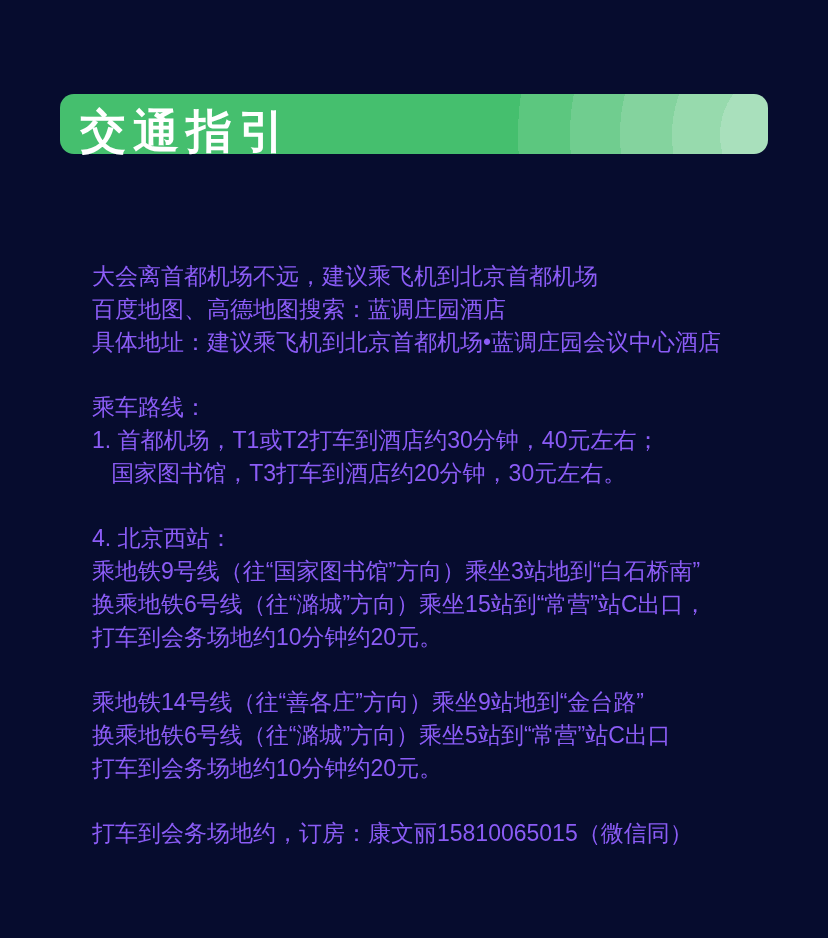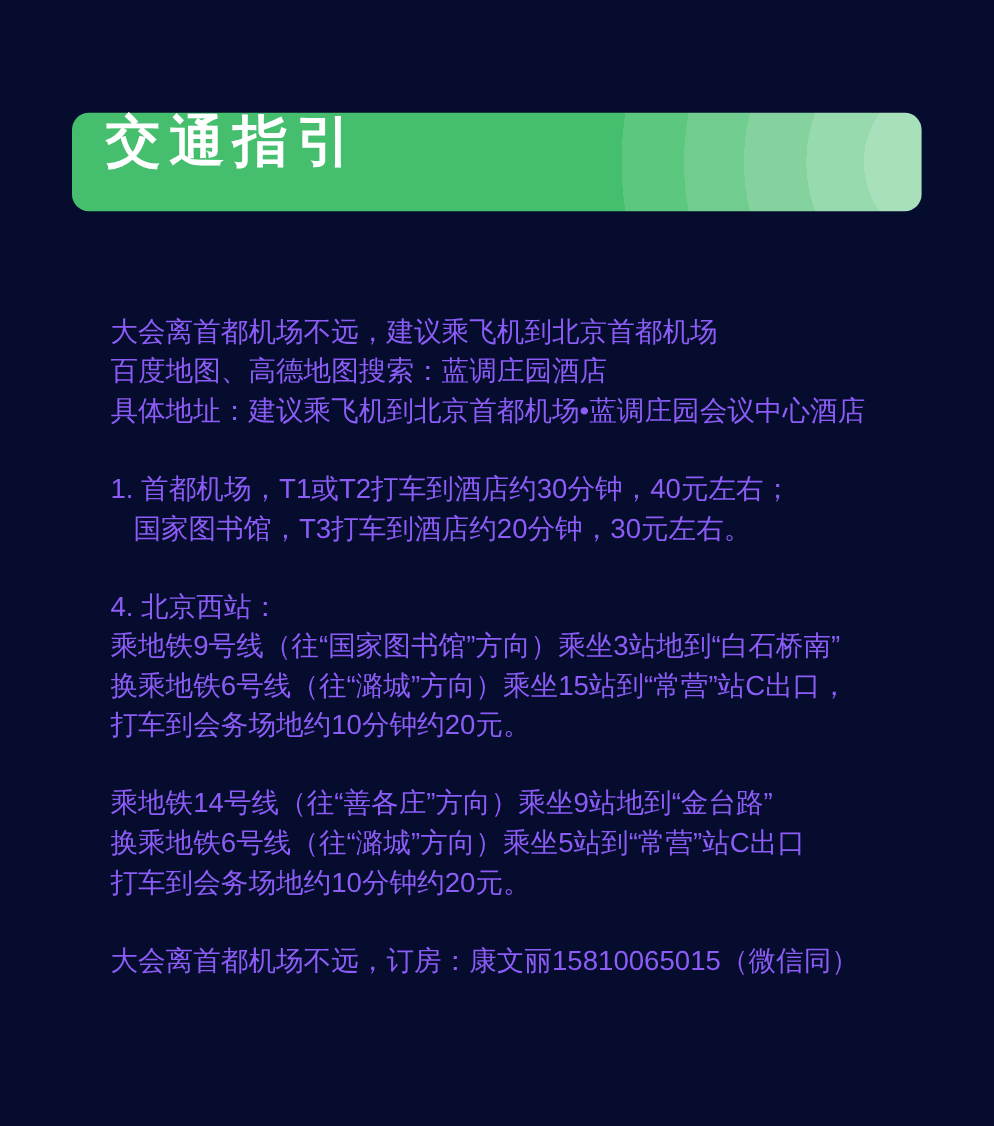--- a/index.html
+++ b/index.html
@@ -13,32 +13,32 @@
     height: 938px;
     background: #060c2e;
     overflow: hidden;
     font-family: "Liberation Sans", "DejaVu Sans", sans-serif;
   }
   .header-bar {
     position: absolute;
     left: 60px;
     top: 94px;
     width: 708px;
-    height: 82px;
+    height: 60px;
     border-radius: 14px;
     background: radial-gradient(circle at 730px 41px,
       #a9e0bc 0 70px,
       #97daad 70px 118px,
       #84d39e 118px 170px,
       #70cd8f 170px 220px,
       #5cc77f 220px 272px,
       #45bf6e 272px);
     display: flex;
-    align-items: flex-start;
-    padding-left: 28px;
+    align-items: flex-end;
+    padding-left: 20px;
     box-sizing: border-box;
   }
   .title {
     font-size: 46px;
     font-weight: 800;
     color: #ffffff;
     letter-spacing: 7px;
     line-height: 1;
     white-space: nowrap;
   }
@@ -69,35 +69,36 @@
 
   <div class="content">
 
     <div class="section">
       <div class="line">大会离首都机场不远，建议乘飞机到北京首都机场</div>
       <div class="line">百度地图、高德地图搜索：蓝调庄园酒店</div>
       <div class="line">具体地址：建议乘飞机到北京首都机场•蓝调庄园会议中心酒店</div>
     </div>
 
     <div class="section">
+      <div class="line">乘车路线：</div>
       <div class="line">1. 首都机场，T1或T2打车到酒店约30分钟，40元左右；</div>
       <div class="line">   国家图书馆，T3打车到酒店约20分钟，30元左右。</div>
     </div>
 
     <div class="section">
       <div class="line">4. 北京西站：</div>
       <div class="line">乘地铁9号线（往“国家图书馆”方向）乘坐3站地到“白石桥南”</div>
       <div class="line">换乘地铁6号线（往“潞城”方向）乘坐15站到“常营”站C出口，</div>
       <div class="line">打车到会务场地约10分钟约20元。</div>
     </div>
 
     <div class="section">
       <div class="line">乘地铁14号线（往“善各庄”方向）乘坐9站地到“金台路”</div>
       <div class="line">换乘地铁6号线（往“潞城”方向）乘坐5站到“常营”站C出口</div>
       <div class="line">打车到会务场地约10分钟约20元。</div>
     </div>
 
     <div class="section">
-      <div class="line">大会离首都机场不远，订房：康文丽15810065015（微信同）</div>
+      <div class="line">打车到会务场地约，订房：康文丽15810065015（微信同）</div>
     </div>
 
   </div>
 </div>
 
 </body></html>

